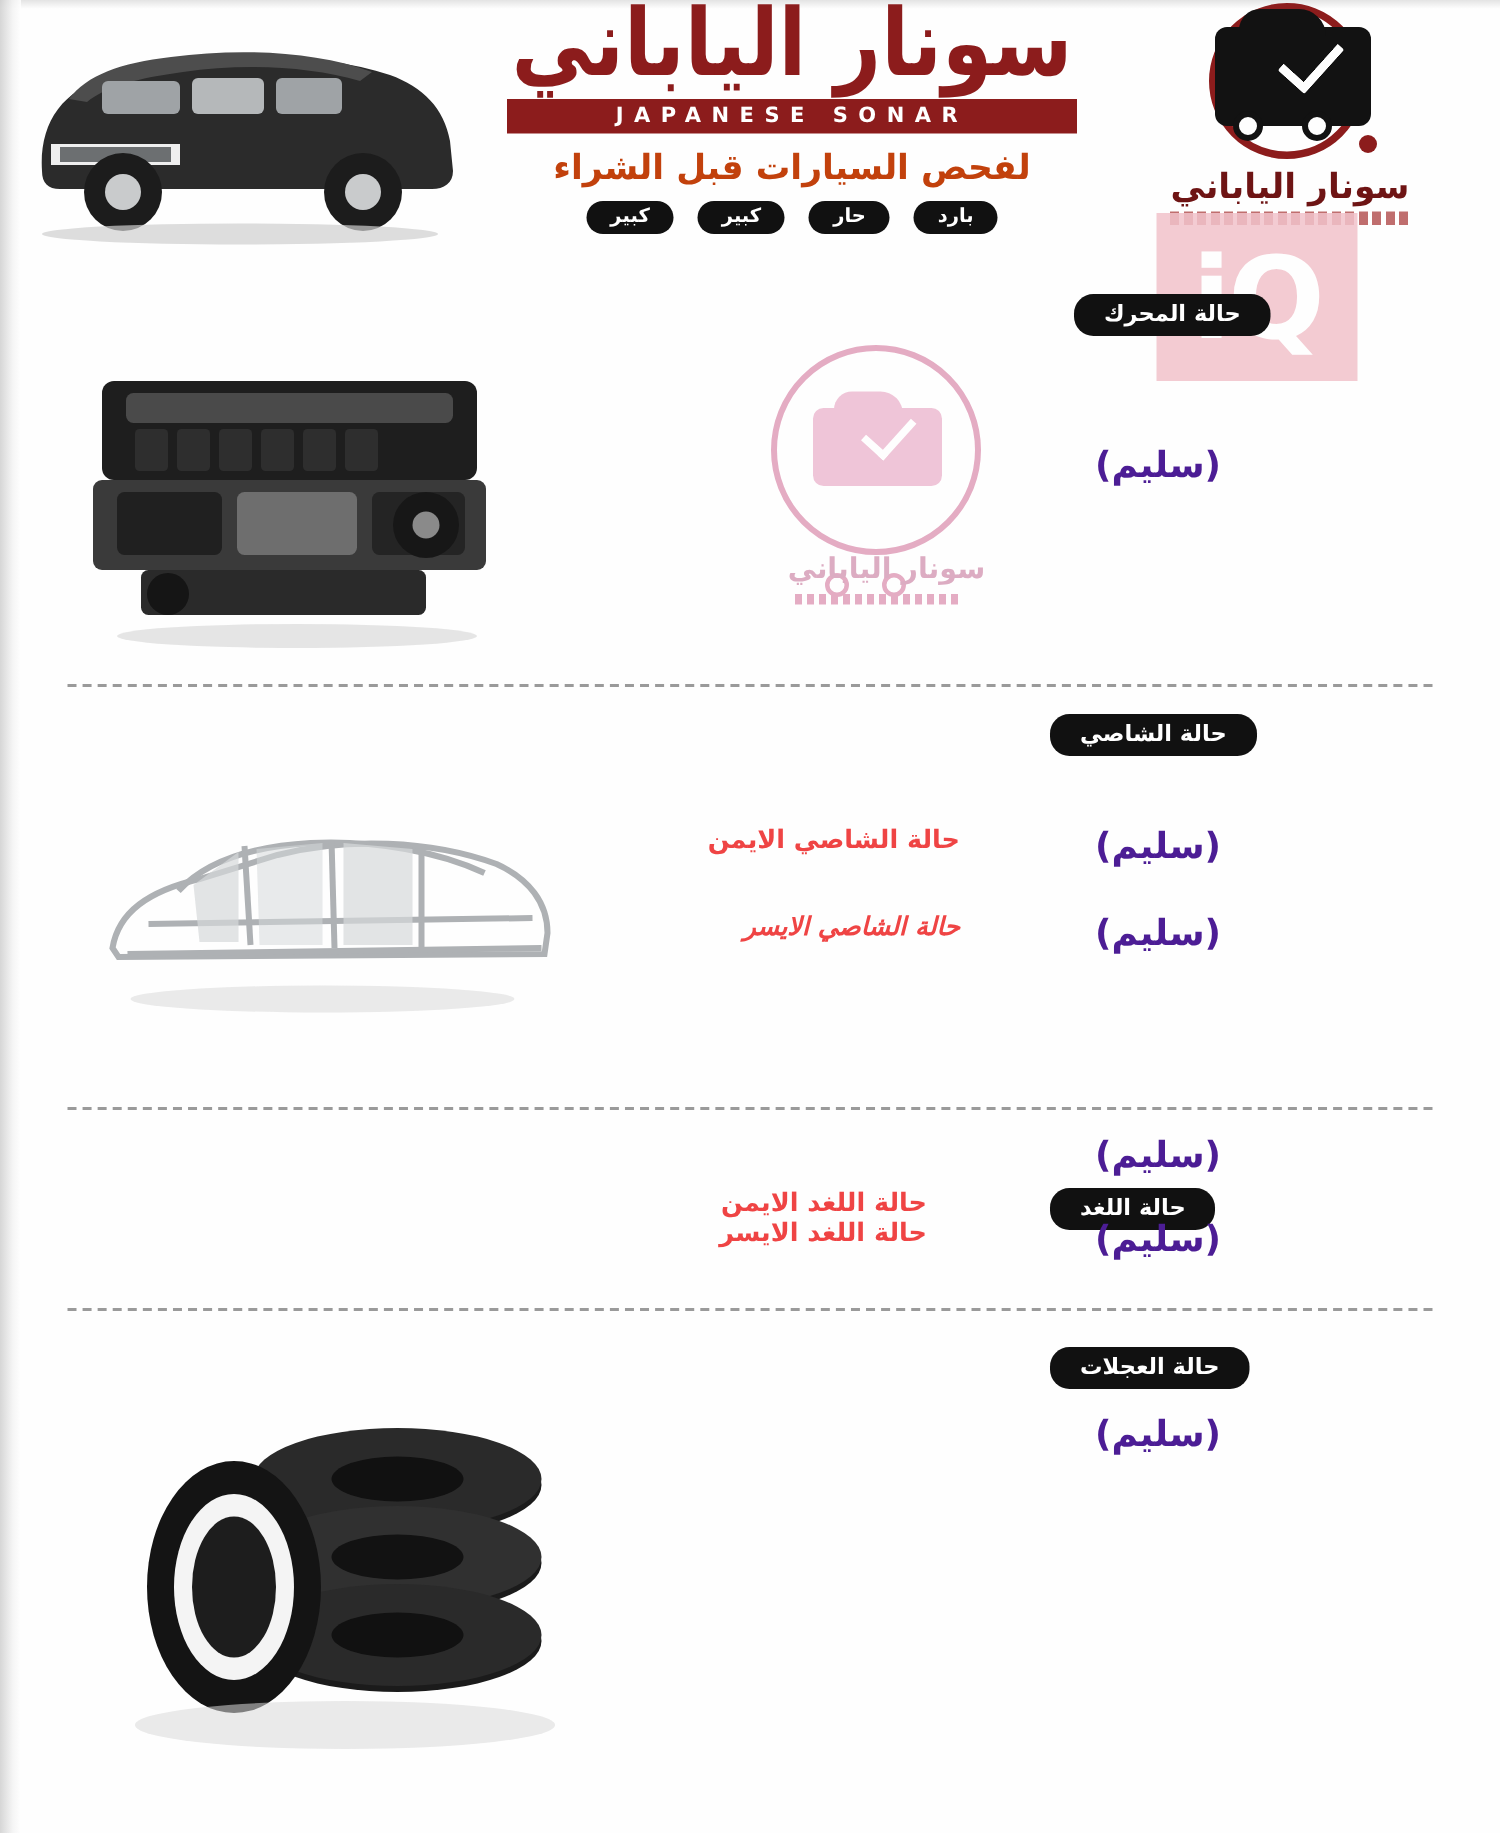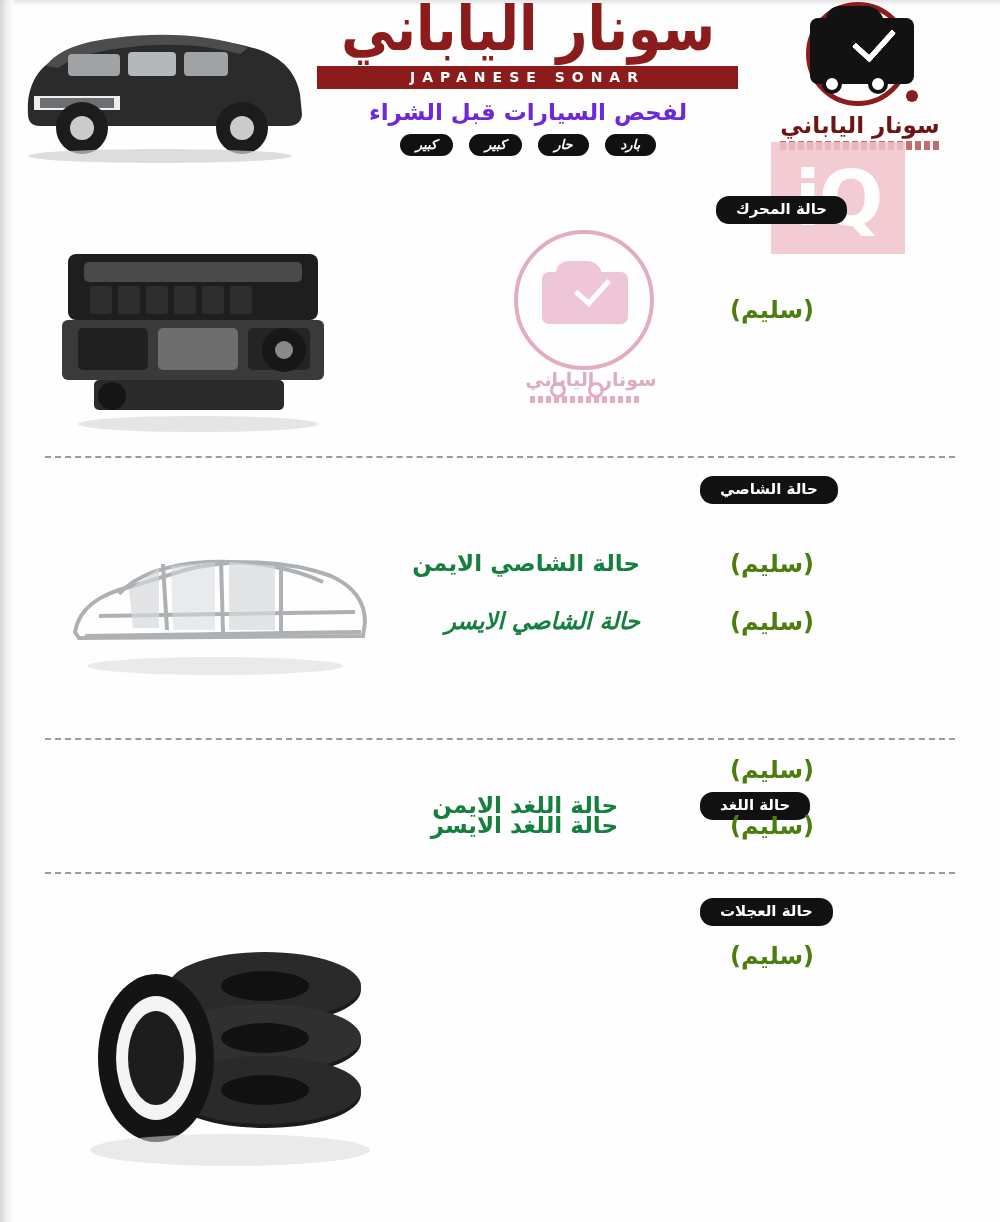--- a/index.html
+++ b/index.html
@@ -148,42 +148,41 @@
     font-size: 54px;
     font-weight: 700;
     color: #8c1c1c;
     line-height: 1;
     letter-spacing: 2px;
     margin-top: 2px;
     transform: scaleY(1.15);
   }
   .title-sub-bar {
     margin: 10px auto 0;
-    width: 421px;
+    width: 380px;
     background: #8c1c1c;
     color: #ffffff;
     font-size: 14px;
     letter-spacing: 7px;
     padding: 3px 0 4px;
     direction: ltr;
     font-weight: 700;
   }
   .title-tagline {
     margin-top: 10px;
     font-size: 23px;
     font-weight: 700;
-    color: #6d28d9;
+    color: #c2410c;
   }
   .pill-row {
     margin-top: 9px;
     display: flex;
     flex-direction: row-reverse;
     justify-content: center;
     gap: 16px;
-    font-style: italic;
   }
   .pill {
     background: #111;
     color: #fff;
     font-size: 13px;
     font-weight: 700;
     border-radius: 11px;
     padding: 3px 16px 4px;
     white-space: nowrap;
   }
@@ -213,30 +212,30 @@
   .divider {
     position: absolute;
     left: 45px; right: 45px;
     border-top: 2px dashed #9a9a9a;
     height: 0;
   }
 
   
   .row-label {
     position: absolute;
-    font-size: 23px;
-    font-weight: 700;
-    color: #15803d;
+    font-size: 17px;
+    font-weight: 700;
+    color: #ef4444;
     white-space: nowrap;
   }
   .row-value {
     position: absolute;
     font-size: 24px;
     font-weight: 700;
-    color: #4d7c0f;
+    color: #4c1d95;
     white-space: nowrap;
   }
 
   
   .stamp {
     position: absolute;
     top: 228px; right: 318px;
     width: 182px; height: 182px;
     opacity: .95;
   }

